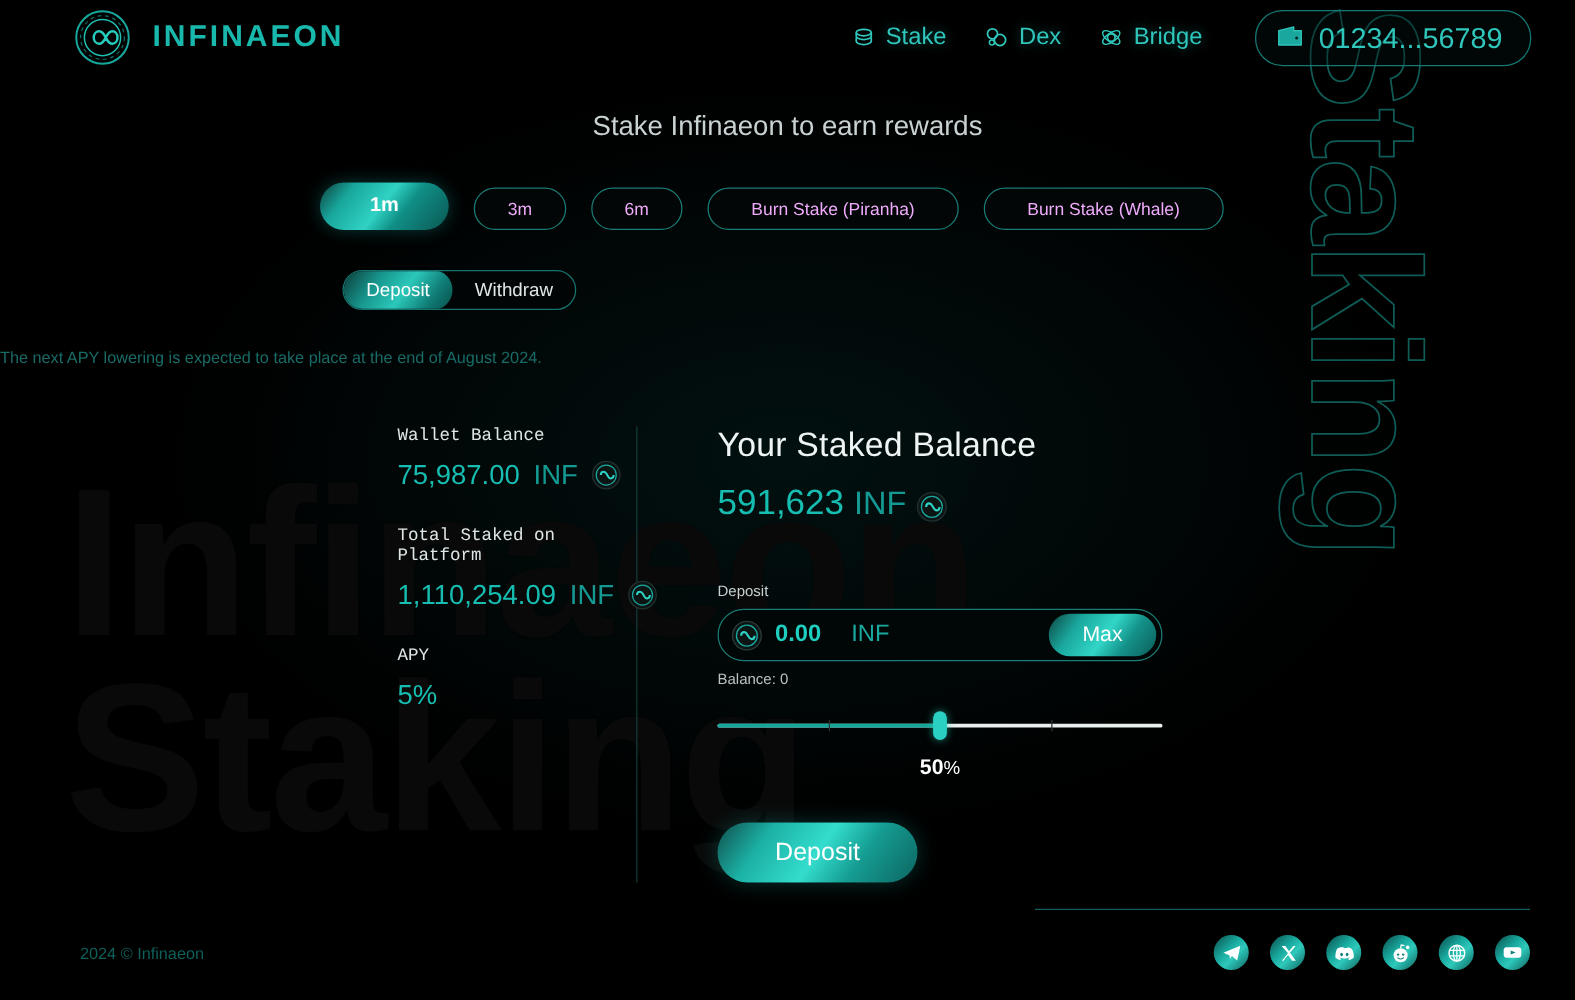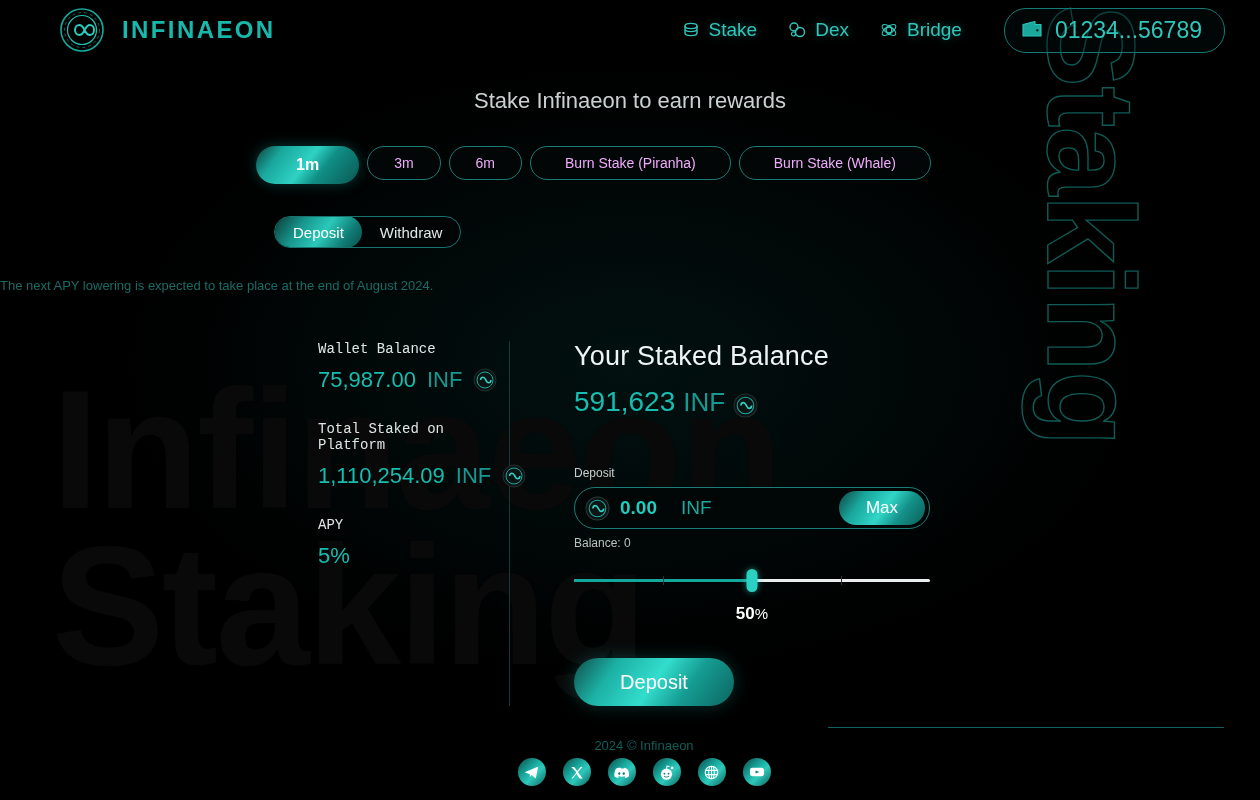--- a/index.html
+++ b/index.html
@@ -113,22 +113,22 @@
     color: #c9d2d2;
     font-size: 22px;
     font-weight: 400;
   }
 
   
   .duration-row {
     position: relative;
     z-index: 3;
     display: flex;
-    align-items: flex-start;
-    gap: 8px;
+    align-items: flex-end;
+    gap: 20px;
     margin-top: 32px;
     padding-left: 256px;
   }
   .pill {
     height: 34px;
     border-radius: 18px;
     border: 1px solid #1a7c76;
     color: #f0abfc;
     font-size: 14px;
     display: flex;
@@ -364,21 +364,20 @@
     position: absolute;
     left: 0;
     right: 0;
     bottom: 14px;
     height: 48px;
     display: flex;
     align-items: center;
     justify-content: space-between;
     padding: 0 36px 0 64px;
     z-index: 4;
-    flex-direction: column;
   }
   .copyright { color: #0f5f5b; font-size: 13px; }
   .socials { display: flex; align-items: center; gap: 17px; }
   .social {
     width: 28px;
     height: 28px;
     border-radius: 50%;
     display: flex;
     align-items: center;
     justify-content: center;

